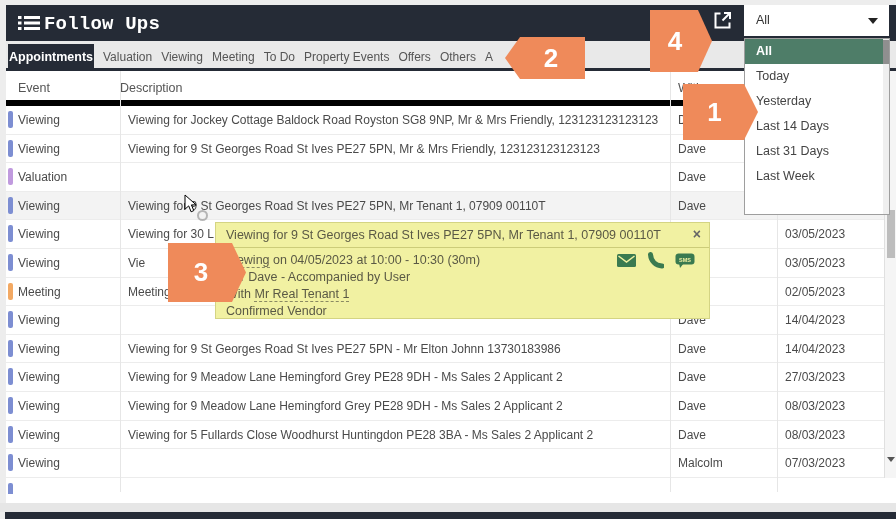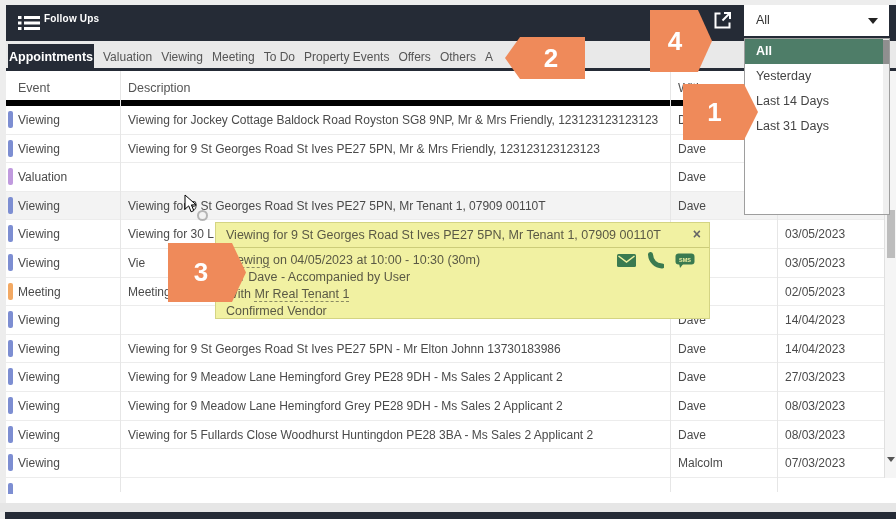--- a/index.html
+++ b/index.html
@@ -7,21 +7,21 @@
          font-family:"Liberation Sans",sans-serif;-webkit-font-smoothing:antialiased;}
   .abs{position:absolute;}
 
   
   .edge-left{left:0;top:0;width:6px;height:519px;background:#ededed;}
   .edge-top{left:0;top:0;width:896px;height:5px;background:#ededed;}
 
   
   .topbar{left:6px;top:5px;width:890px;height:36px;background:#252b36;}
   .title-icon{left:18px;top:15px;}
-  .page-title{left:44px;top:13px;font-size:10px;font-weight:bold;color:#fff;letter-spacing:.2px;}
+  .page-title{left:44px;top:13px;font-size:19px;font-weight:bold;color:#fff;letter-spacing:.2px;font-family:Liberation Mono, monospace;}
   .popout{left:711px;top:9px;cursor:pointer;}
 
   
   .dd-select{left:744px;top:5px;width:145px;height:31px;background:#fff;box-sizing:border-box;
              font-size:12.5px;color:#333;line-height:31px;padding-left:12px;}
   .dd-caret{position:absolute;right:11px;top:13px;width:0;height:0;
             border-left:5px solid transparent;border-right:5px solid transparent;border-top:6px solid #222;}
   .dd-list{left:744px;top:38px;width:146px;height:177px;background:#fff;border:1px solid #9e9e9e;
            box-sizing:border-box;z-index:15;}
   .dd-item{height:25px;line-height:25px;padding-left:11px;font-size:12.5px;color:#444;width:128px;
@@ -34,21 +34,21 @@
   .tabbar{left:6px;top:41px;width:890px;height:27px;background:#e9e9e9;border-bottom:3px solid #252b36;}
   .tab-active{left:8px;top:44px;width:86px;height:27px;background:#252b36;color:#fff;font-size:12.5px;
               font-weight:bold;text-align:center;line-height:27px;z-index:2;}
   .tabs-row{left:103px;top:44px;height:26px;display:flex;gap:9px;align-items:center;font-size:12px;color:#555;}
   .tabs-row span{white-space:nowrap;cursor:pointer;}
 
   
   .thead{left:6px;top:71px;width:878px;height:35px;background:#fff;border-bottom:6px solid #000000;
          box-sizing:border-box;font-size:12.5px;color:#555;}
   .th{position:absolute;top:0;line-height:34px;}
-  .th-event{left:12px;} .th-desc{left:122px;} .th-with{left:672px;} .th-date{left:779px;}
+  .th-event{left:12px;} .th-desc{left:114px;} .th-with{left:672px;} .th-date{left:779px;}
   .colsep{top:71px;width:0;height:421px;border-left:1px solid #e6e6e6;z-index:1;}
   .sep1{left:120px;} .sep2{left:670px;} .sep3{left:777px;}
   .tbody{left:6px;top:106px;width:878px;height:388px;overflow:hidden;}
   .row{position:relative;height:28.6px;box-sizing:border-box;border-bottom:1px solid #ececec;cursor:pointer;}
   .row.hover{background:#f3f3f3;}
   .bar{position:absolute;left:2px;top:5px;width:5px;height:17px;border-radius:2px;background:#ccc;}
   .bar[data-type="viewing"]{background:#7d8ed2;}
   .bar[data-type="valuation"]{background:#c09ade;}
   .bar[data-type="meeting"]{background:#f3a963;}
   .cell{position:absolute;top:0;line-height:28px;font-size:12px;color:#4a4a4a;white-space:nowrap;}
@@ -248,23 +248,25 @@
   <div class="abs vscroll">
     <div class="v-thumb"></div>
     <div class="v-down"></div>
   </div>
 
   <div class="abs foot-light"></div>
   <div class="abs foot-dark"></div>
 
   <div class="abs dd-list">
     <div class="dd-item sel">All</div>
+    <div class="dd-item">Today</div>
     <div class="dd-item">Yesterday</div>
     <div class="dd-item">Last 14 Days</div>
     <div class="dd-item">Last 31 Days</div>
+    <div class="dd-item">Last Week</div>
     <div class="dd-sb">
       <div class="dd-sb-thumb"></div>
     </div>
   </div>
 
   <div class="abs tip">
     <div class="tip-head">Viewing for 9 St Georges Road St Ives PE27 5PN, Mr Tenant 1, 07909 00110T</div>
     <div class="tip-close">×</div>
     <div class="tip-body">
       <div><span class="tip-link">Viewing</span><span> on 04/05/2023 at 10:00 - 10:30 (30m)</span></div>

